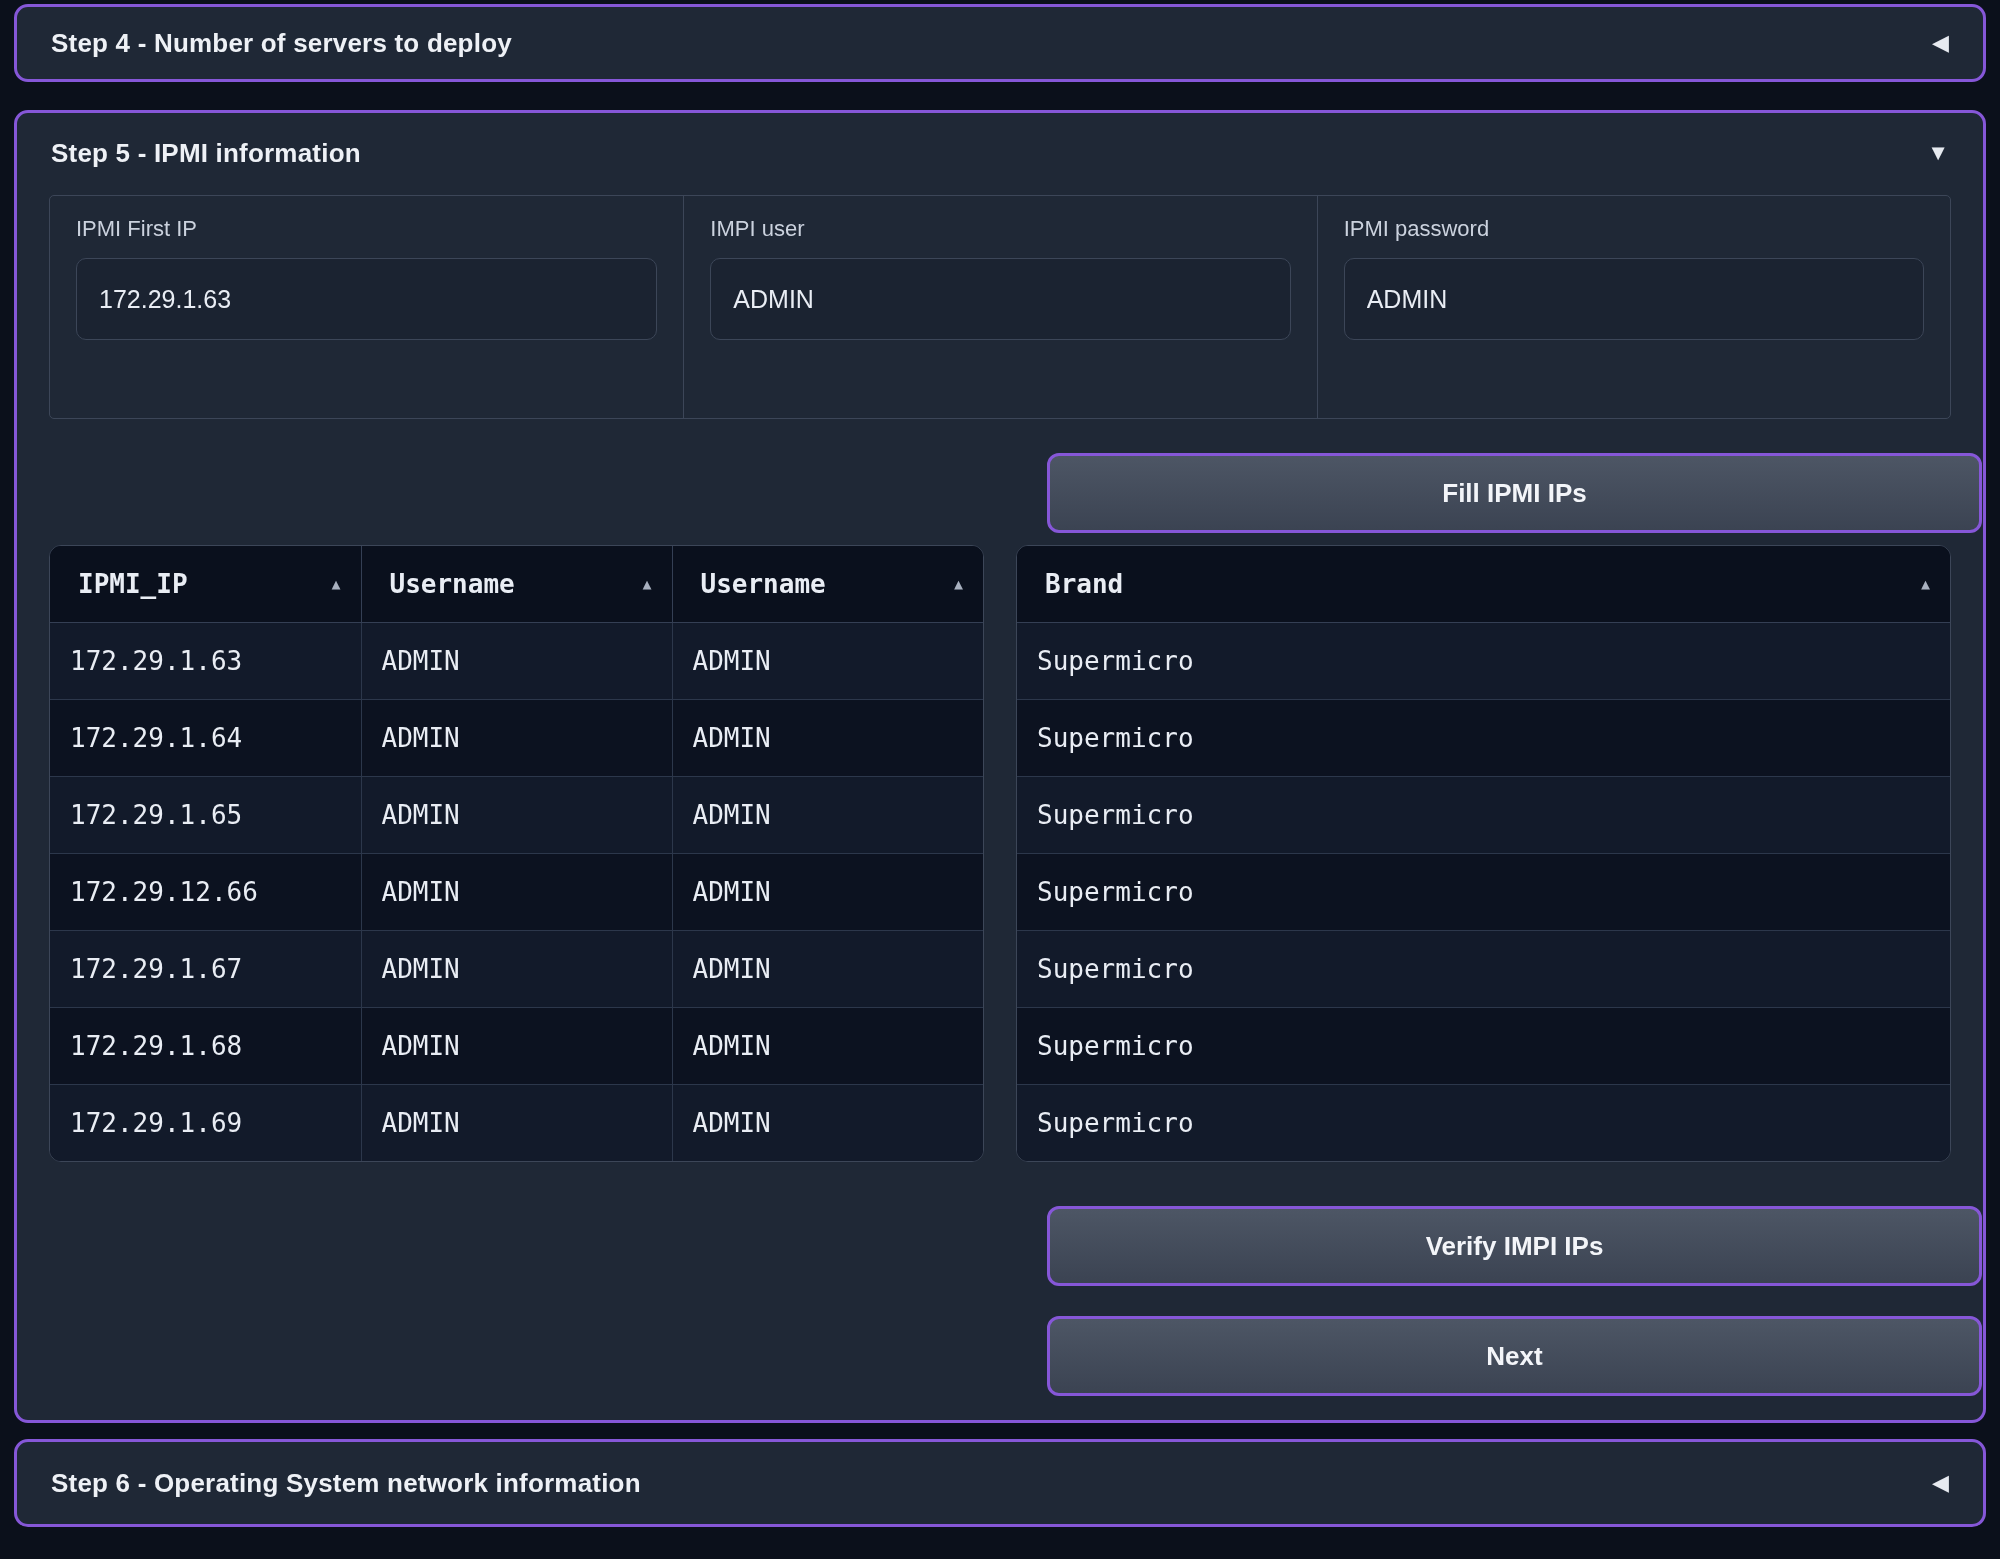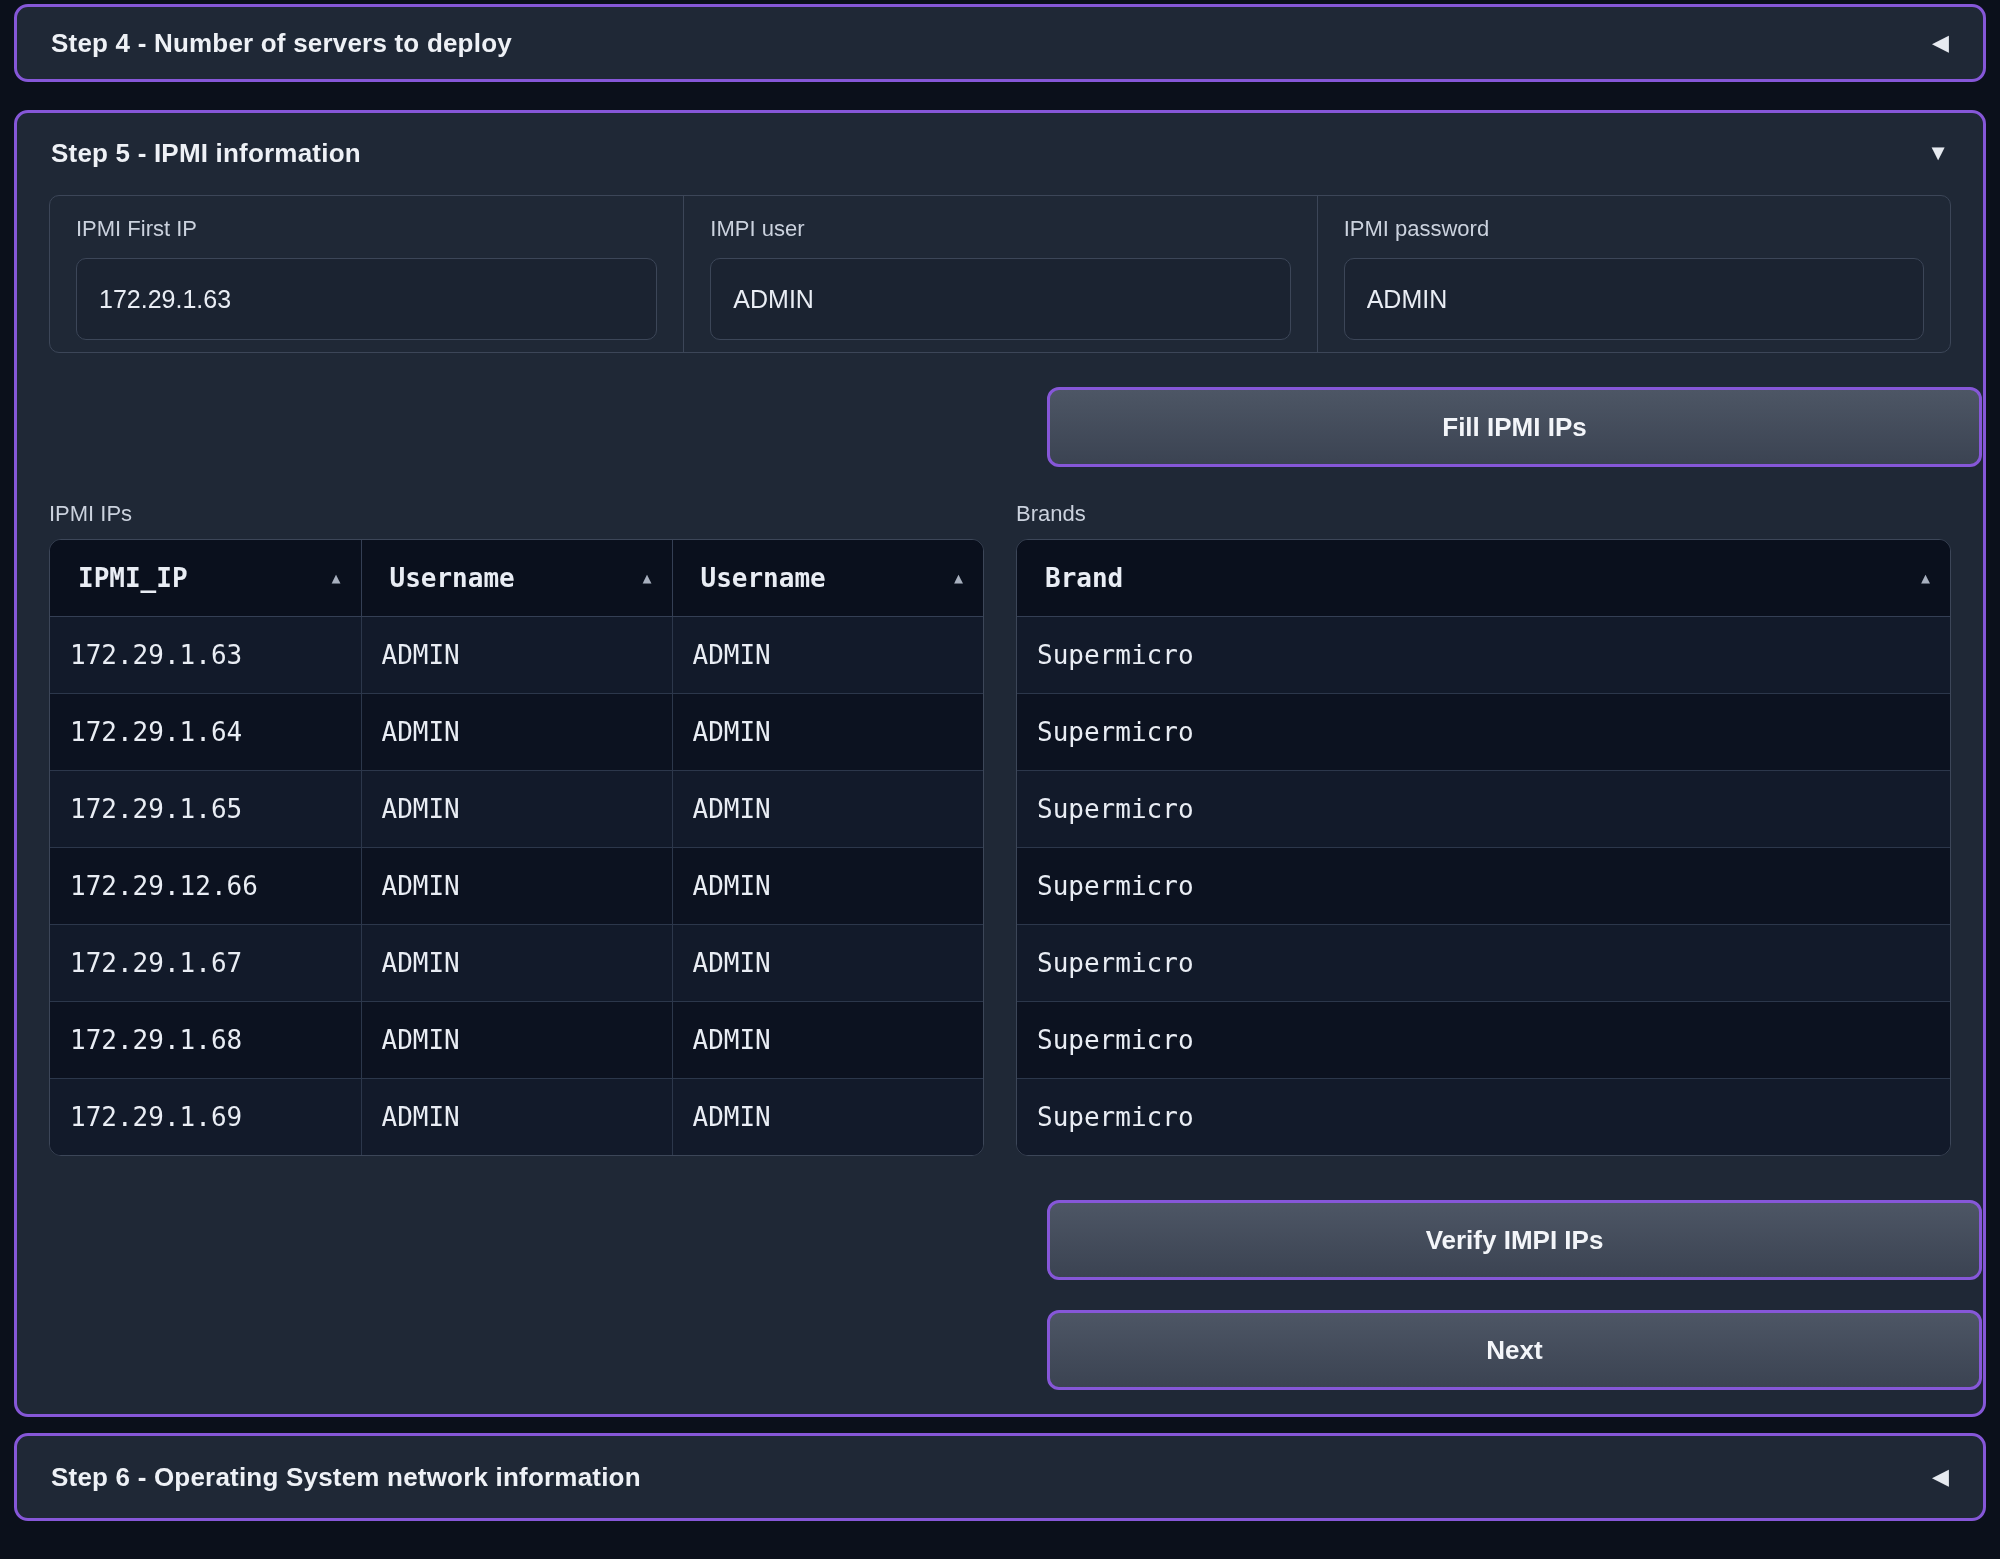--- a/index.html
+++ b/index.html
@@ -28,22 +28,22 @@
   .acc-title{font-size:26px;font-weight:700;color:#eef1f6;letter-spacing:.2px;}
   .acc-arrow{font-size:22px;color:#e6eaf0;line-height:1;}
   .mt28{margin-top:28px;}
   .mt26{margin-top:16px;}
 
   .acc-content{padding:2px 32px 24px;}
 
   
   .form-row{
     display:grid;grid-template-columns:1fr 1fr 1fr;
-    border:1px solid #3c4658;border-radius:10px;
-    height:158px;box-sizing:border-box;overflow:hidden;
+    border:1px solid #3c4658;border-radius:5px;
+    height:224px;box-sizing:border-box;overflow:hidden;
   }
   .form-col{padding:20px 26px;box-sizing:border-box;}
   .form-col + .form-col{border-left:1px solid #3c4658;}
   .field-label{font-size:22px;color:#cbd2de;margin-bottom:16px;}
   .textbox{
     display:block;width:100%;height:82px;box-sizing:border-box;
     background:#1b2331;border:1px solid #3c4658;border-radius:10px;
     padding:0 22px;font-size:25px;color:#e9edf4;
     font-family:"Liberation Sans",sans-serif;outline:none;
   }
@@ -125,24 +125,20 @@
           <div class="field-label">IPMI password</div>
           <input class="textbox" type="text" value="ADMIN" style="">
         </div>
       </div>
 
       <div class="two-col fill-row">
         <div></div>
         <button class="btn">Fill IPMI IPs</button>
       </div>
 
-      <div class="two-col labels-row">
-        <div class="zone-label">IPMI IPs</div>
-        <div class="zone-label">Brands</div>
-      </div>
 
       <div class="two-col tables-row">
         <div class="table-wrap">
           <table>
               <thead>
                 <tr>
                   <th>
                     <span class="th-inner">
                       <span>IPMI_IP</span>
                       <span class="sort-icon">▲</span>

